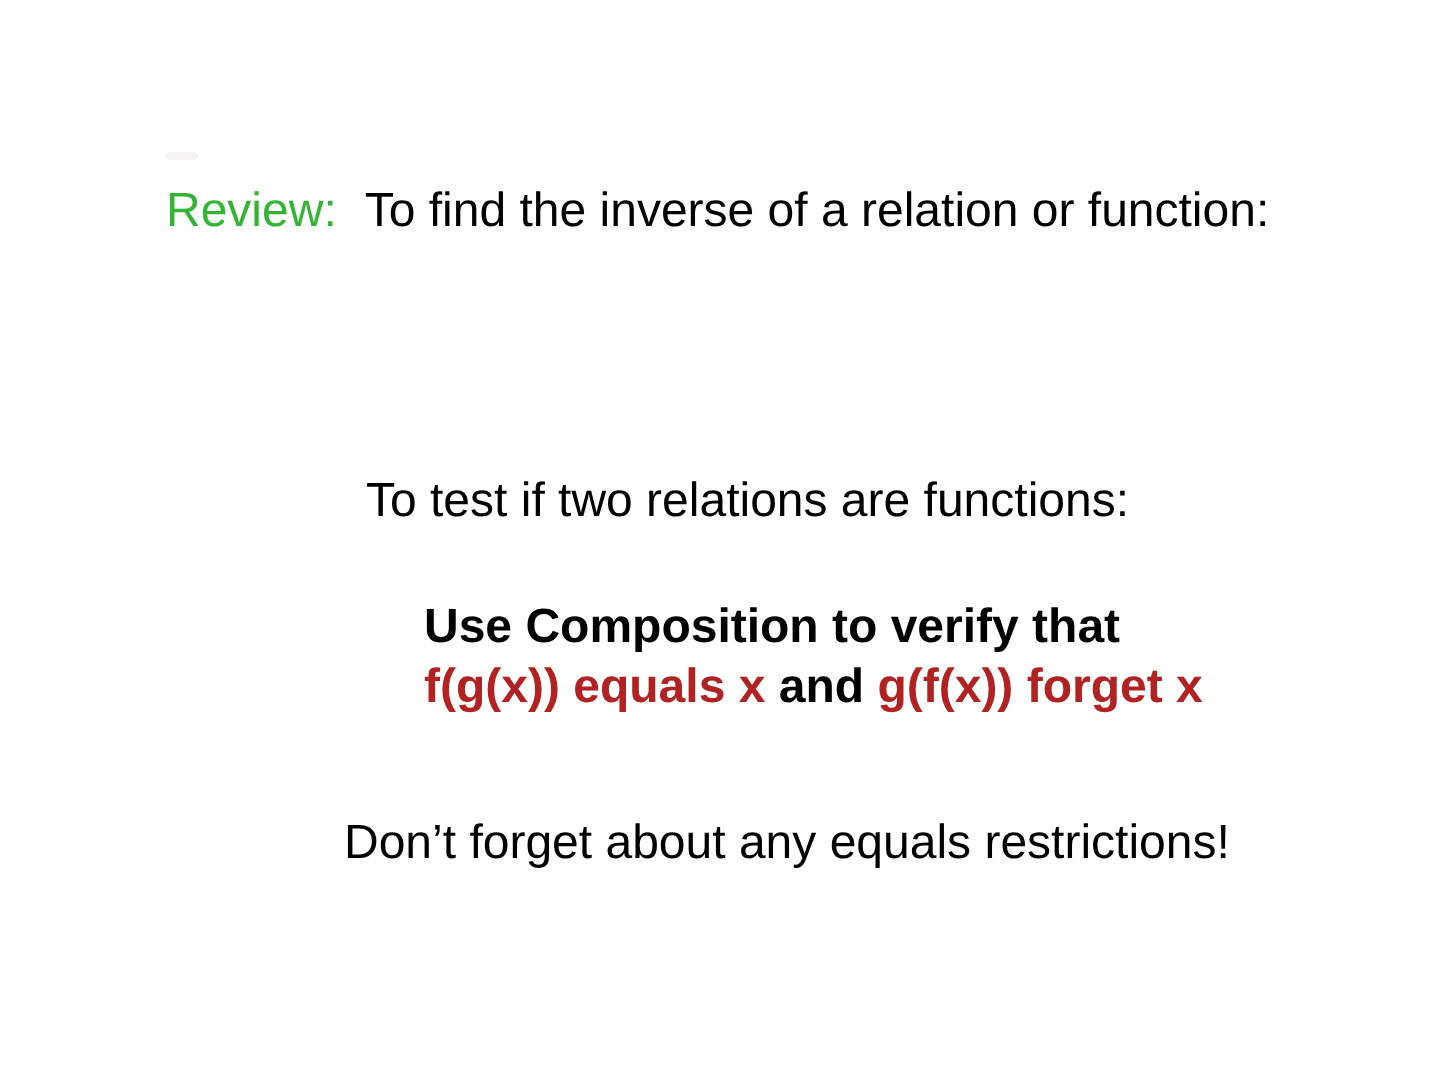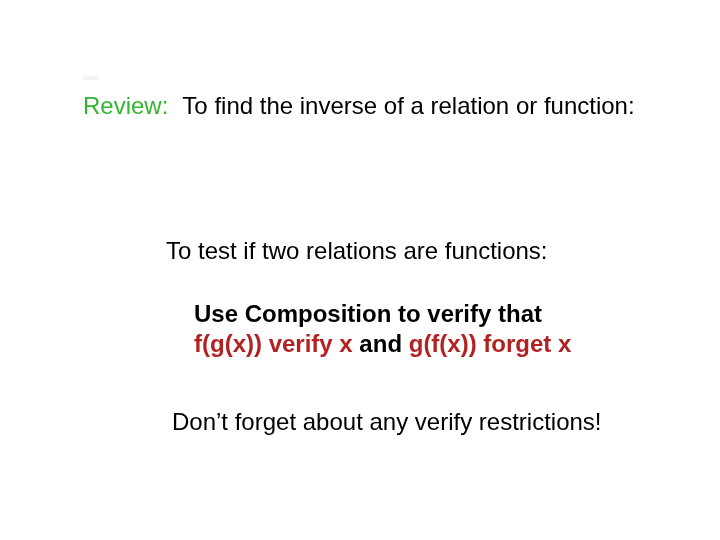--- a/index.html
+++ b/index.html
@@ -19,22 +19,22 @@
   .txt {
     position: absolute;
     font-size: 24px;
     line-height: 26px;
     white-space: pre;
     letter-spacing: 0px;
   }
   .line-review       { left: 83px;  top: 93px;  }
   .review-label      { color: #33b533; margin-right: 14px; }
   .block-steps       { left: 271px; top: 154px; font-weight: bold; color: #a800a8; line-height: 30px; }
-  .line-test         { left: 166px; top: 238px; }
-  .block-composition { left: 194px; top: 299px; font-weight: bold; line-height: 30px; }
+  .line-test         { left: 183px; top: 238px; }
+  .block-composition { left: 212px; top: 299px; font-weight: bold; line-height: 30px; }
   .red               { color: #b22222; }
   .line-dont         { left: 172px; top: 409px; }
   .smudge {
     position: absolute;
     left: 83px;
     top: 76px;
     width: 16px;
     height: 4px;
     background: #f5f3f1;
     border-radius: 2px;
@@ -45,17 +45,17 @@
 
 <div class="slide">
 
   <div class="smudge"></div>
 
   <div class="txt line-review"><span class="review-label">Review:</span><span>To find the inverse of a relation or function:</span></div>
 
 
   <div class="txt line-test">To test if two relations are functions:</div>
 
-  <div class="txt block-composition"><span>Use Composition to verify that</span><br><span class="red">f(g(x)) verify x</span><span> and </span><span class="red">g(f(x)) forget x</span></div>
+  <div class="txt block-composition"><span>Use Composition to verify that</span><br><span class="red">f(g(x)) equals x</span><span> and </span><span class="red">g(f(x)) forget x</span></div>
 
-  <div class="txt line-dont">Don’t forget about any verify restrictions!</div>
+  <div class="txt line-dont">Don’t forget about any equals restrictions!</div>
 
 </div>
 
 </body></html>

